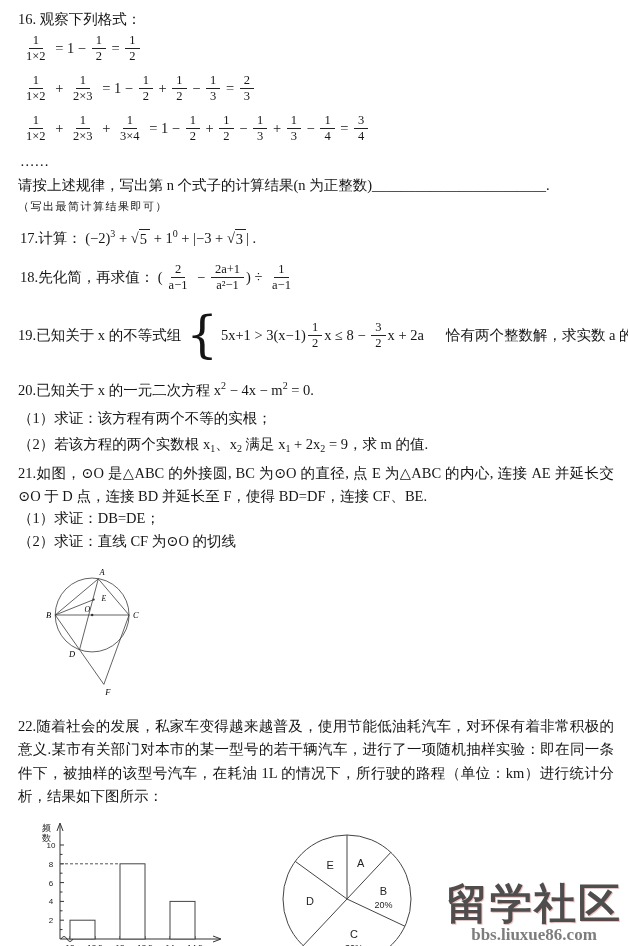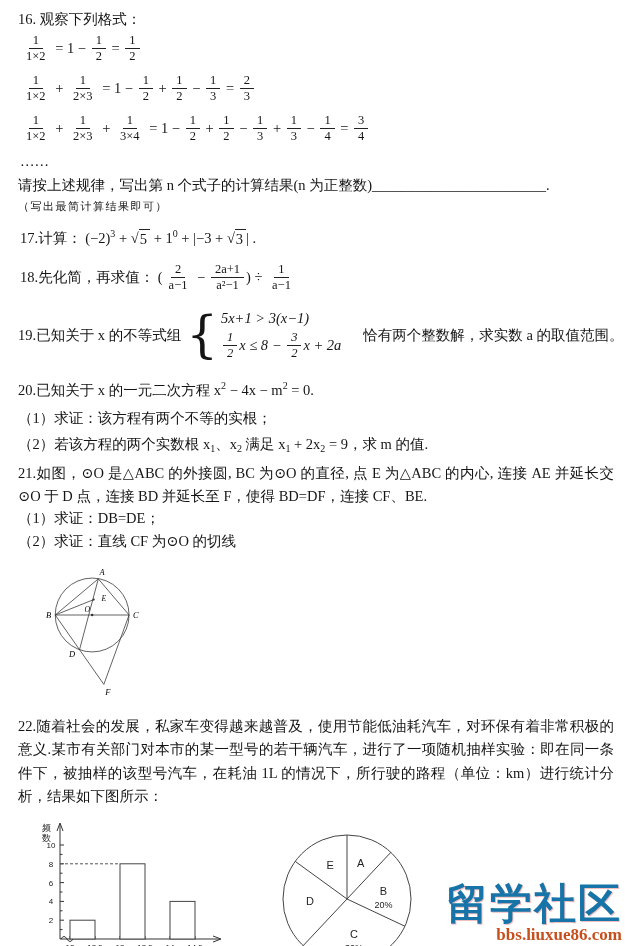--- a/index.html
+++ b/index.html
@@ -27,44 +27,44 @@
   .ellipsis { margin:0 0 6px 2px; }
   .rule-line { margin-bottom:4px; }
   .small-note { font-size:11px; letter-spacing:1.5px; margin-bottom:15px; }
 
   .q17 { margin-bottom:14px; }
   .q18 { margin-bottom:14px; }
 
   .q19 { display:flex; align-items:center; flex-wrap:nowrap; margin:2px 0 18px 0; }
   .brace { font-size:50px; line-height:56px; font-weight:400; margin:0 3px 0 5px;
            font-family:"DejaVu Serif",serif; }
-  .ineq-col { display:inline-flex; flex-direction:column;font-style:italic; }
+  .ineq-col { display:inline-flex; flex-direction:row; }
   .ineq-col .mathline { margin:1px 0; }
   .q19-suffix { margin-left:22px; }
 
   .q20-main { margin:4px 0 9px 0; }
   .q20-item { margin-bottom:7px; }
   .q20-item.mathline { margin-left:0; }
 
   .q21-para { margin-top:8px; margin-bottom:0; }
   .q21-item { margin-bottom:4px; }
   .diagram { margin:4px 0 6px 12px; }
 
   .q22-para { margin-top:6px; }
 
   .charts-row { display:flex; align-items:flex-start; gap:38px; margin:8px 0 0 14px; }
   .pie-wrap { margin-top:4px; }
 
   svg text { font-family:"Liberation Sans","DejaVu Sans",sans-serif; }
   .diagram svg text { font-family:"Liberation Serif","DejaVu Serif",serif; font-style:italic; }
 
   .wm { position:absolute; right:6px; bottom:2px; text-align:center; line-height:1.05; opacity:.92; }
-  .wm-title { font-size:42px; font-weight:bold; color:#0369a1; letter-spacing:2px;
+  .wm-title { font-size:42px; font-weight:bold; color:#404040; letter-spacing:2px;
               text-shadow:1px 1px 0 #f3b9b9; }
-  .wm-url { font-size:17px; font-weight:bold; color:#c2410c;text-align:right; }
+  .wm-url { font-size:17px; font-weight:bold; color:#737373; }
 </style>
 </head>
 <body>
 
 <div class="page">
 
   <div>
     <div class="tline">16. 观察下列格式：</div>
     <div class="mathline">
         <span class="frac">

